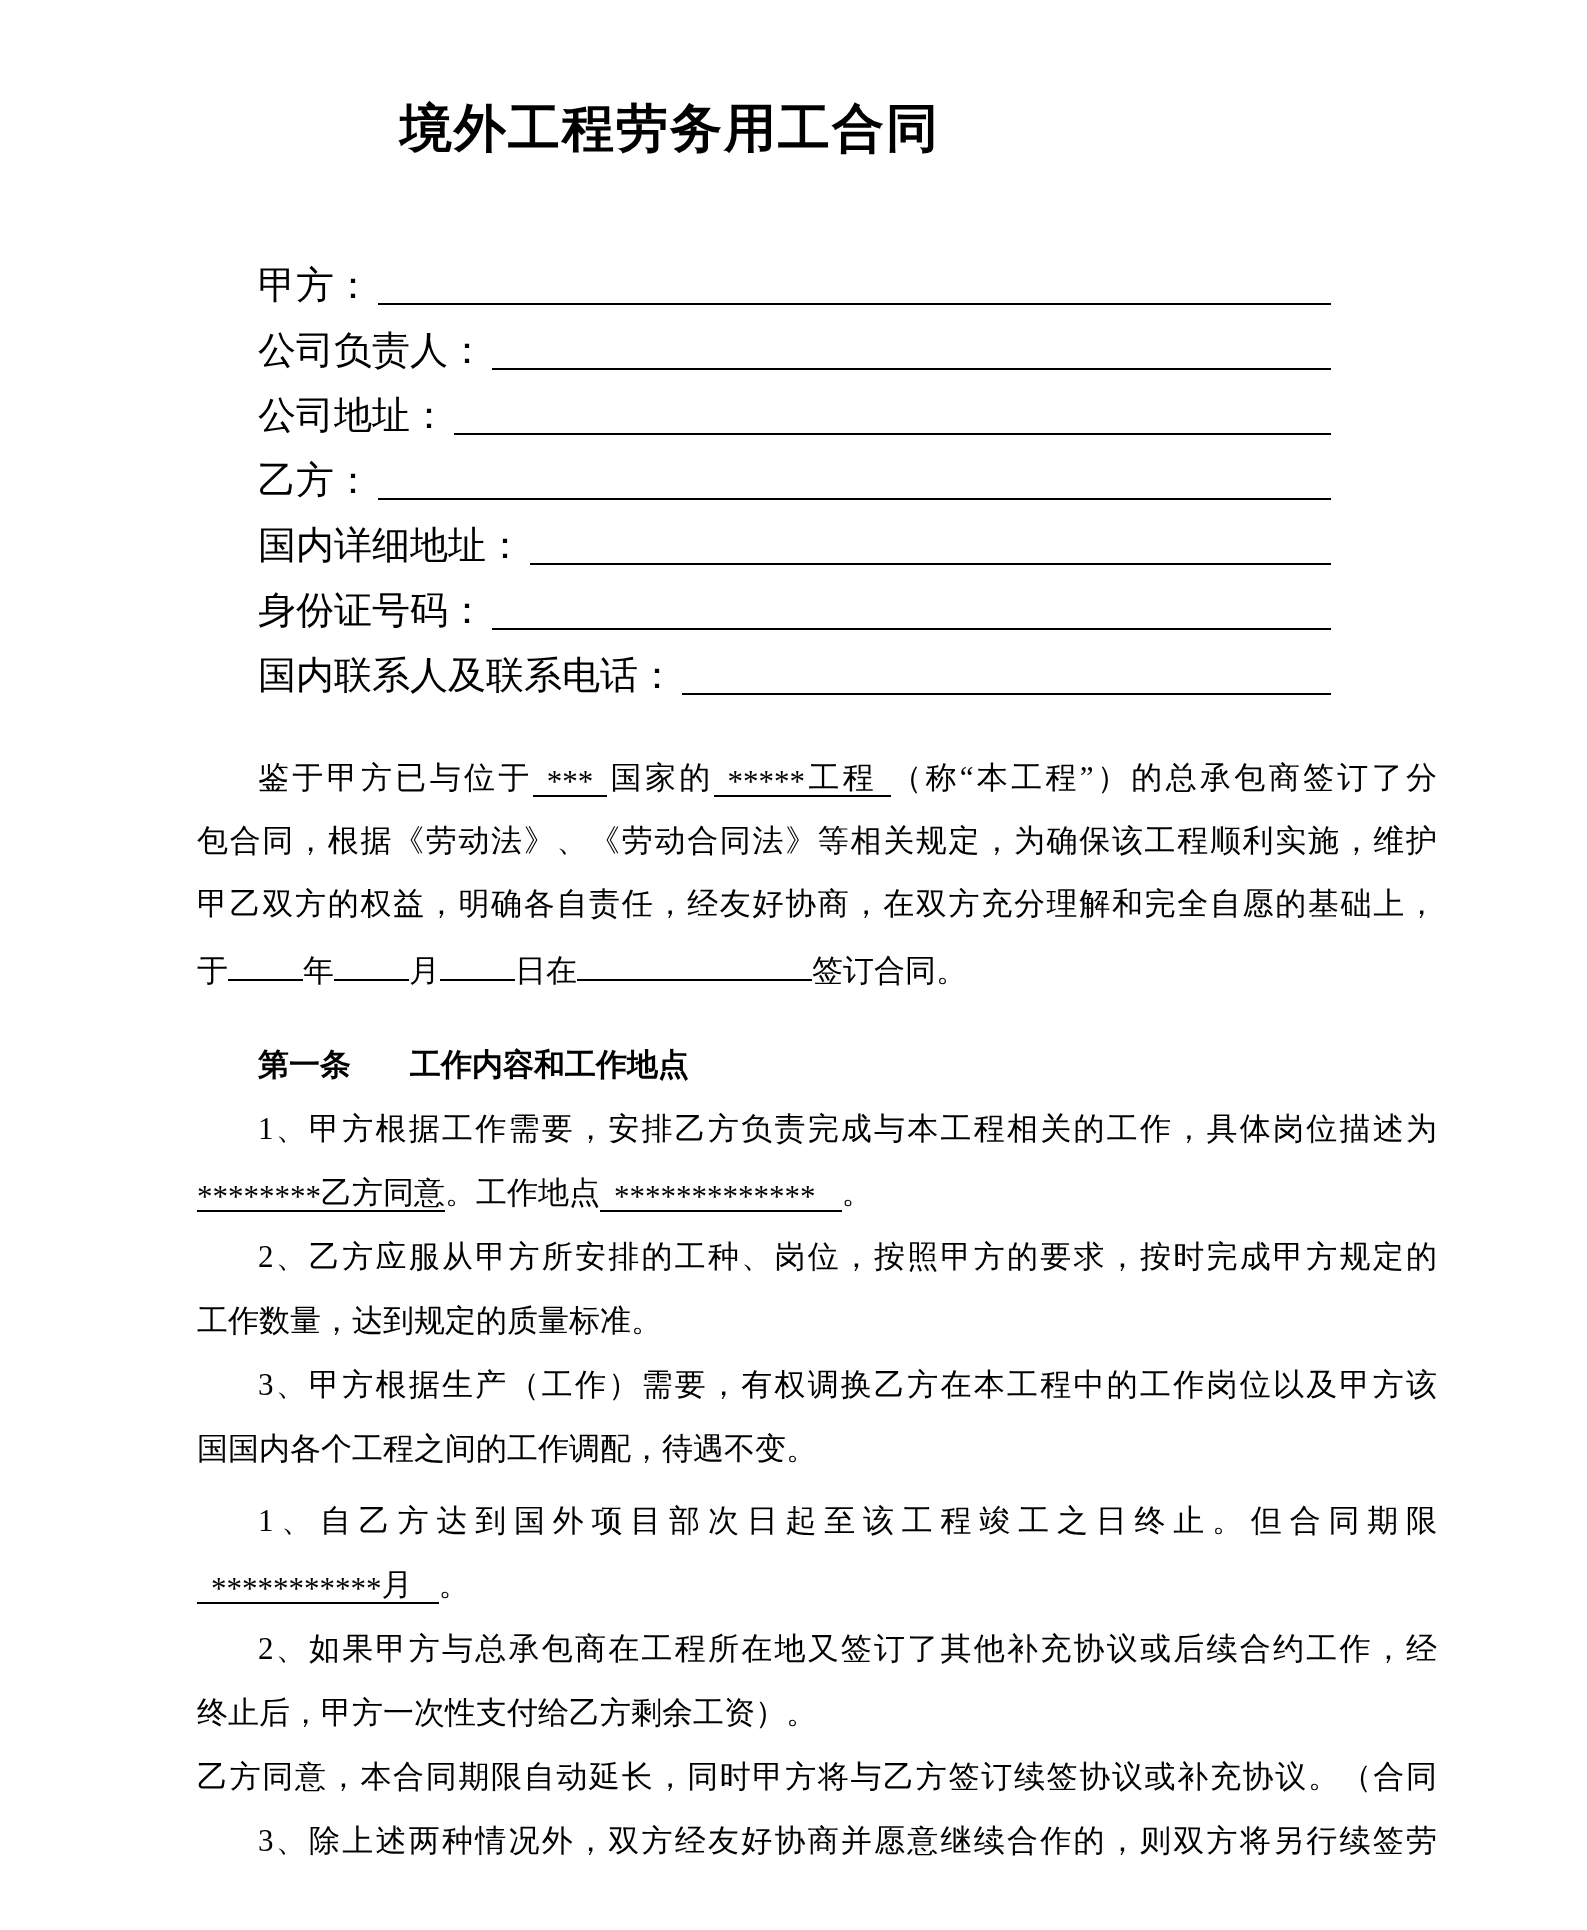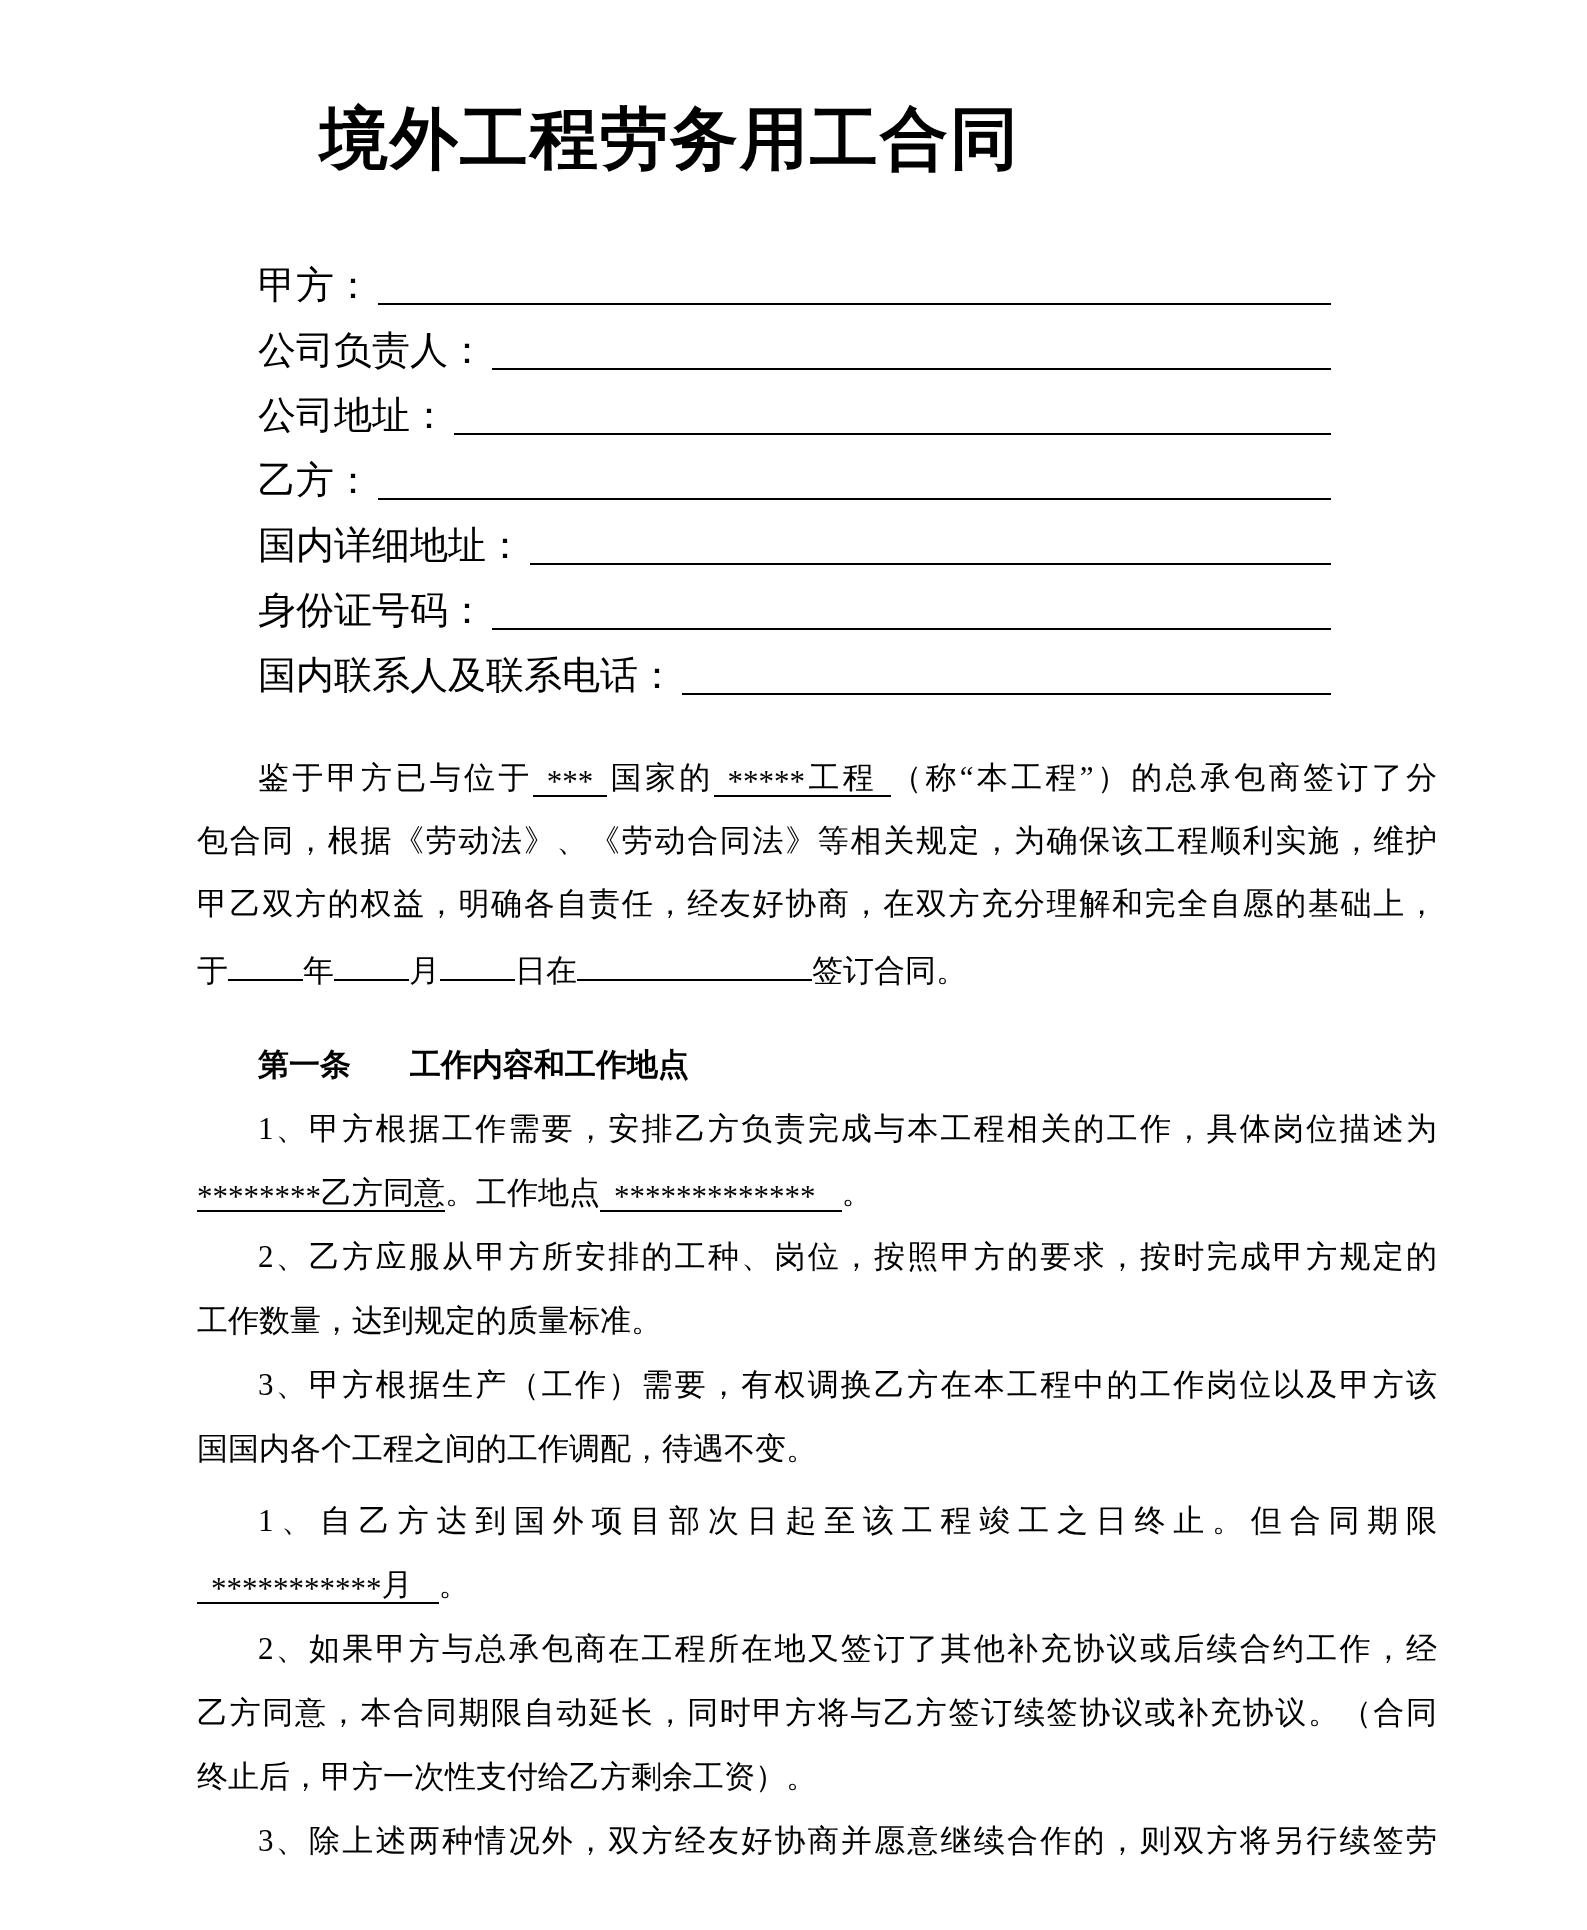--- a/index.html
+++ b/index.html
@@ -5,21 +5,21 @@
   html,body{margin:0;padding:0;}
   body{
     width:1587px;height:1930px;
     background:#ffffff;color:#000;
     position:relative;overflow:hidden;
     font-family:"Liberation Serif","DejaVu Serif",serif;
   }
   .title{
     position:absolute;top:94px;left:0;width:1340px;
     margin:0;text-align:center;
-    font-size:68px;font-weight:bold;letter-spacing:2px;
+    font-size:52px;font-weight:bold;letter-spacing:2px;
     white-space:nowrap;
   }
   
   .fields{position:absolute;left:197px;top:253px;width:1134px;}
   .frow{
     display:flex;align-items:flex-start;
     height:65px;line-height:65px;font-size:38px;
     padding-left:61px;white-space:nowrap;
   }
   .lbl{flex:0 0 auto;}
@@ -109,16 +109,16 @@
   <div class="dl ind jl">3、甲方根据生产（工作）需要，有权调换乙方在本工程中的工作岗位以及甲方该</div>
   <div class="dl">国国内各个工程之间的工作调配，待遇不变。</div>
 </div>
 
 <div class="sec art2">
   <div class="dl ind jl">1、自乙方达到国外项目部次日起至该工程竣工之日终止。但合同期限</div>
   <div class="dl">
     <span class="u padw"><span class="ast">***********</span><span>月</span></span><span>。</span>
   </div>
   <div class="dl ind jl">2、如果甲方与总承包商在工程所在地又签订了其他补充协议或后续合约工作，经</div>
+  <div class="dl">终止后，甲方一次性支付给乙方剩余工资）。</div>
   <div class="dl jl">乙方同意，本合同期限自动延长，同时甲方将与乙方签订续签协议或补充协议。（合同</div>
-  <div class="dl">终止后，甲方一次性支付给乙方剩余工资）。</div>
   <div class="dl ind jl">3、除上述两种情况外，双方经友好协商并愿意继续合作的，则双方将另行续签劳</div>
 </div>
 
 </body></html>

